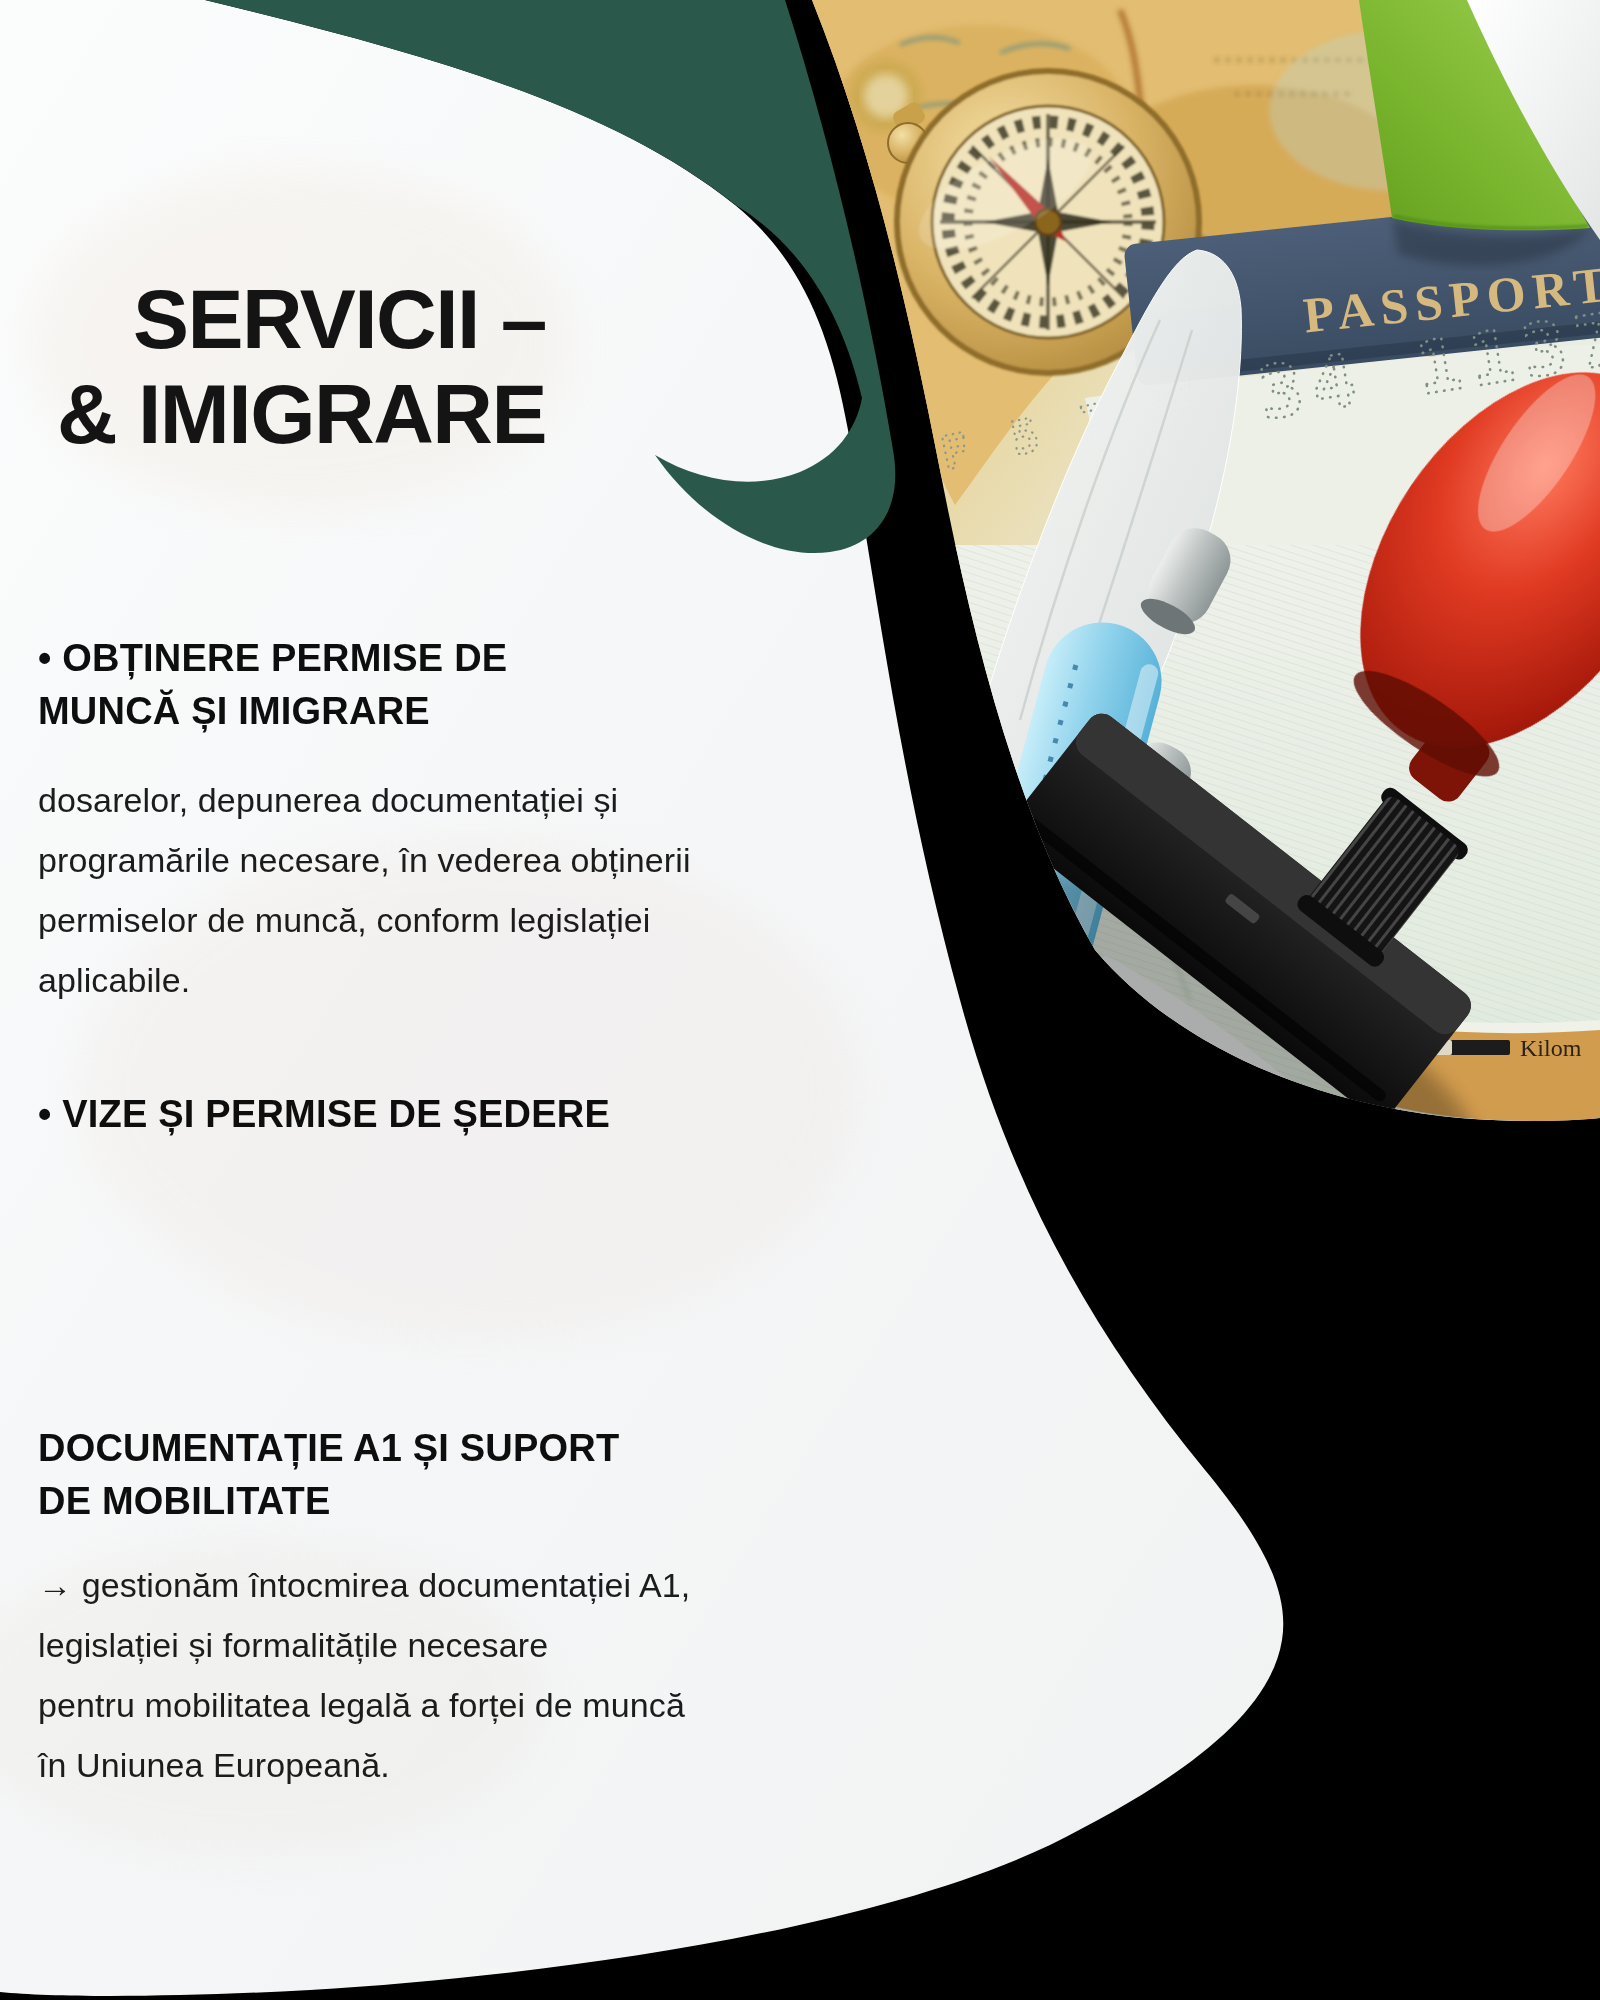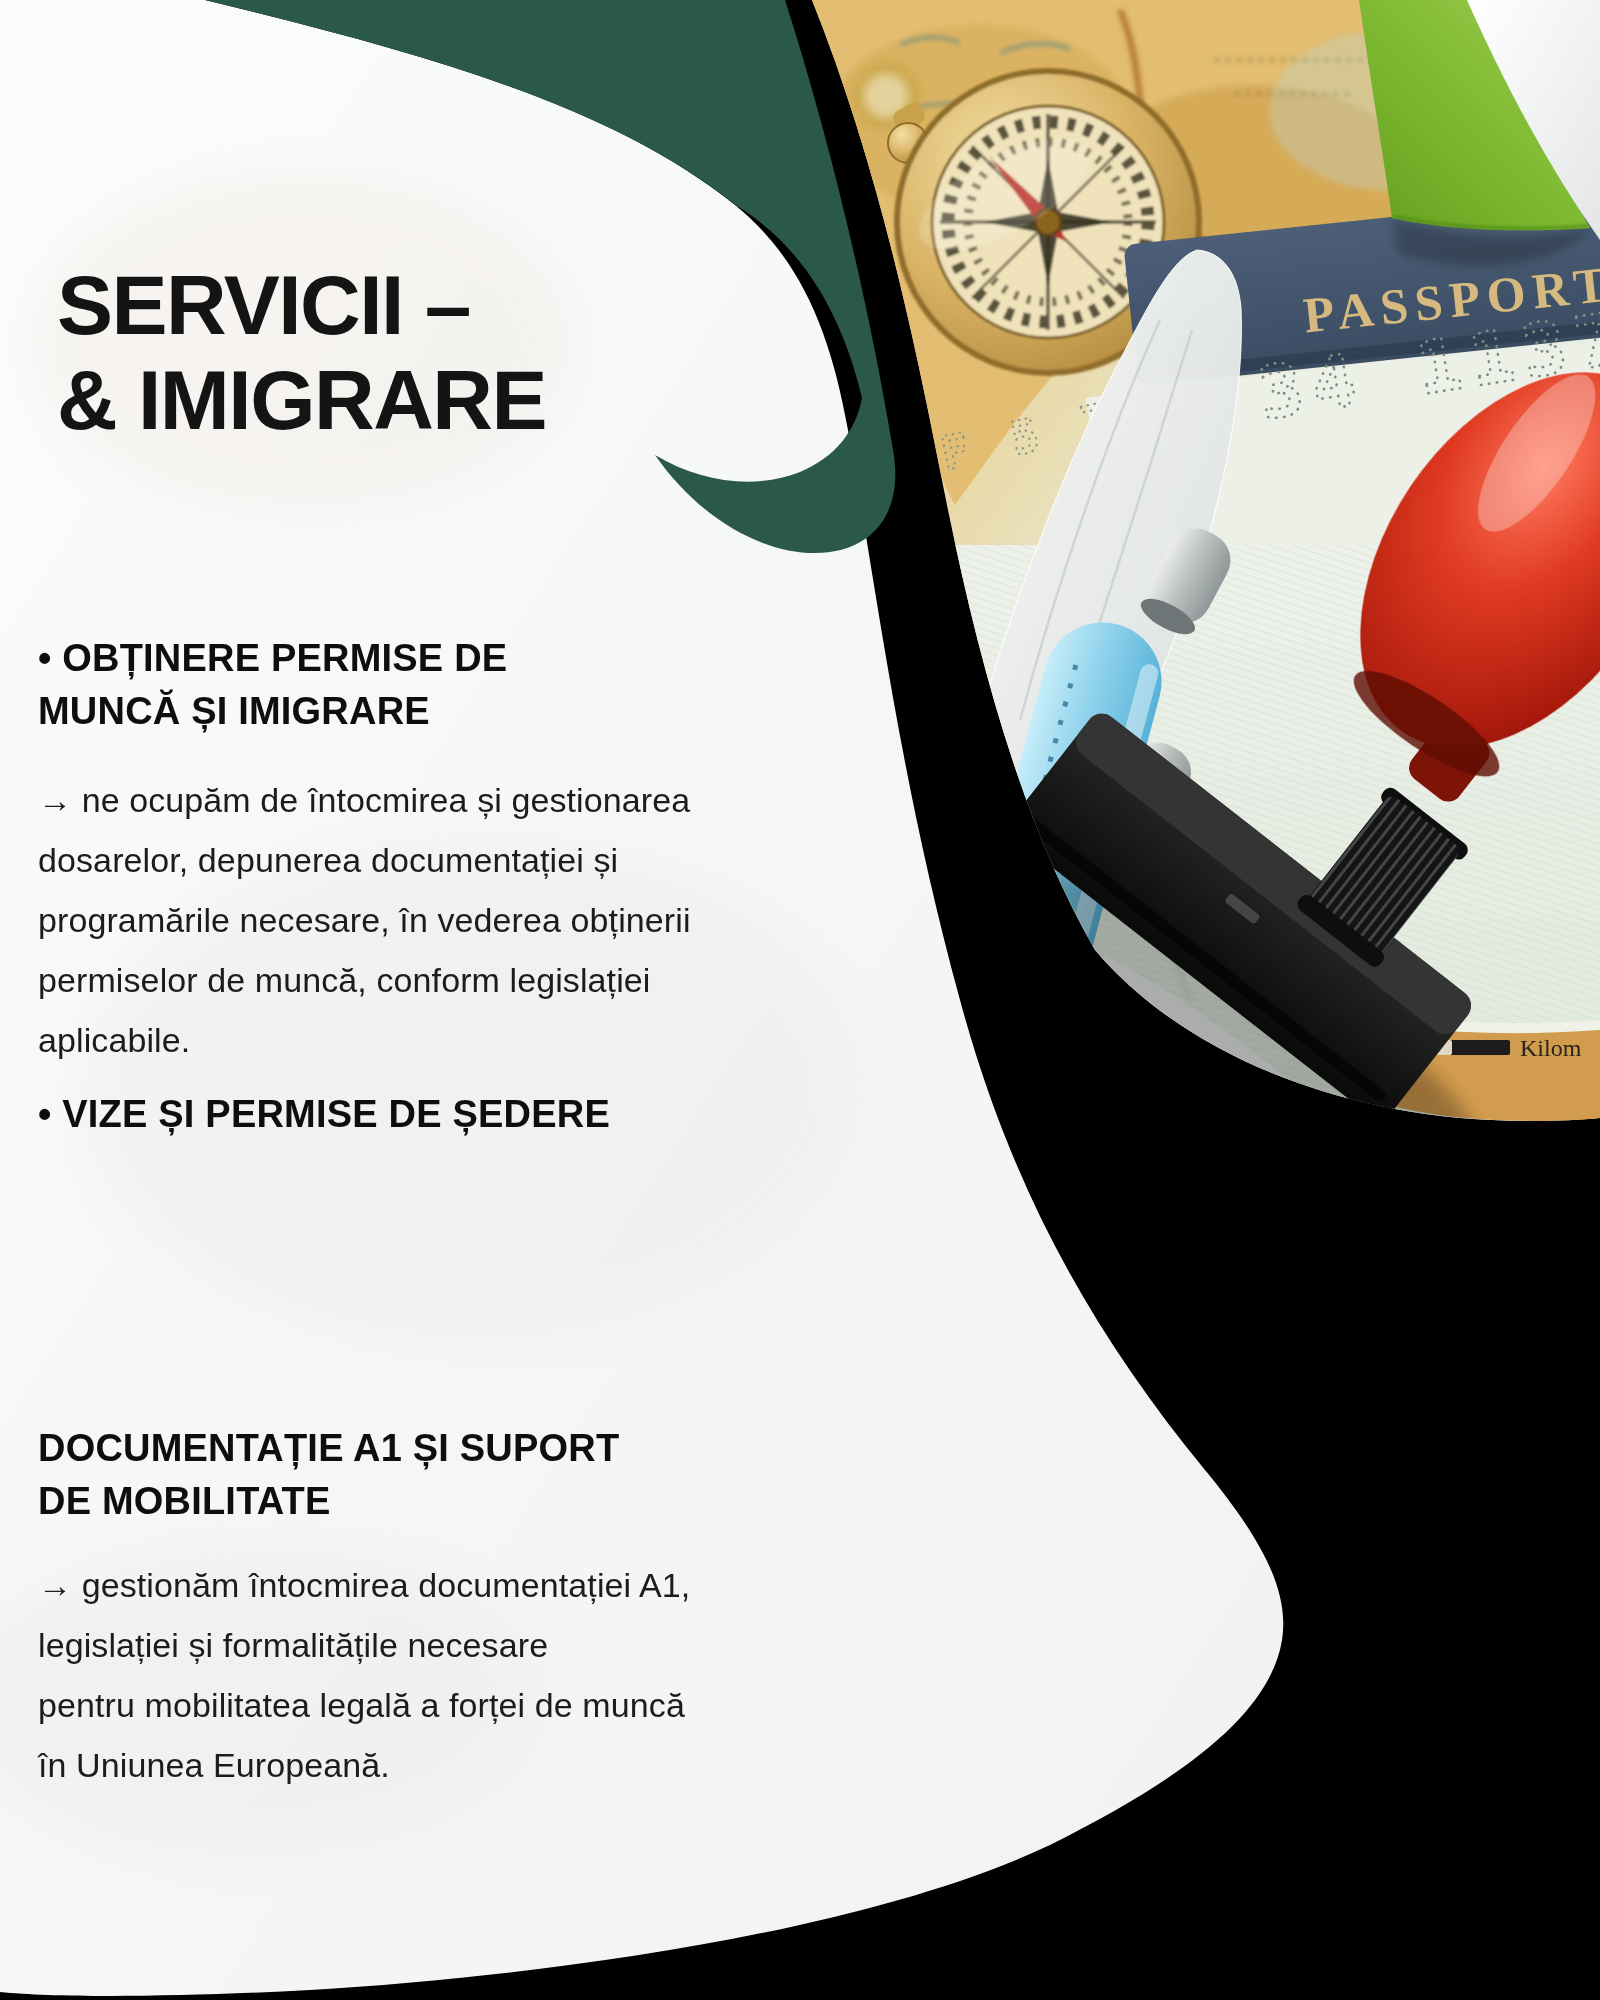--- a/index.html
+++ b/index.html
@@ -266,31 +266,30 @@
             C 1372,90 1384,160 1392,218
             C 1455,232 1530,232 1590,228
             C 1546,150 1506,75 1467,0 Z"></path>
       <path d="M 1394,216 C 1456,230 1528,230 1588,226" stroke="#4e8a12" stroke-width="4" fill="none" opacity=".6" filter="url(#b1)"></path>
     </g>
     <path fill="url(#cornerGrad)" d="M 1467,0 L 1600,0 L 1600,240 C 1552,172 1506,88 1467,0 Z"></path>
   </g>
 
 </svg>
 
-<div class="txt title" style="left:57px;top:258px;">
+<div class="txt title" style="left:57px;top:272px;text-align:right;">
   <span>SERVICII –</span>
   <span>&amp; IMIGRARE</span>
 </div>
 
 <div class="txt heading" style="left:38px;top:632px;">
   <span>• OBȚINERE PERMISE DE</span>
   <span>MUNCĂ ȘI IMIGRARE</span>
 </div>
 <div class="txt body" style="left:38px;top:770px;">
-  <span>→ ne ocupăm de întocmirea și gestionarea</span>
   <span>dosarelor, depunerea documentației și</span>
   <span>programările necesare, în vederea obținerii</span>
   <span>permiselor de muncă, conform legislației</span>
   <span>aplicabile.</span>
 </div>
 
 <div class="txt heading" style="left:38px;top:1088px;">
   <span>• VIZE ȘI PERMISE DE ȘEDERE</span>
 </div>
 

